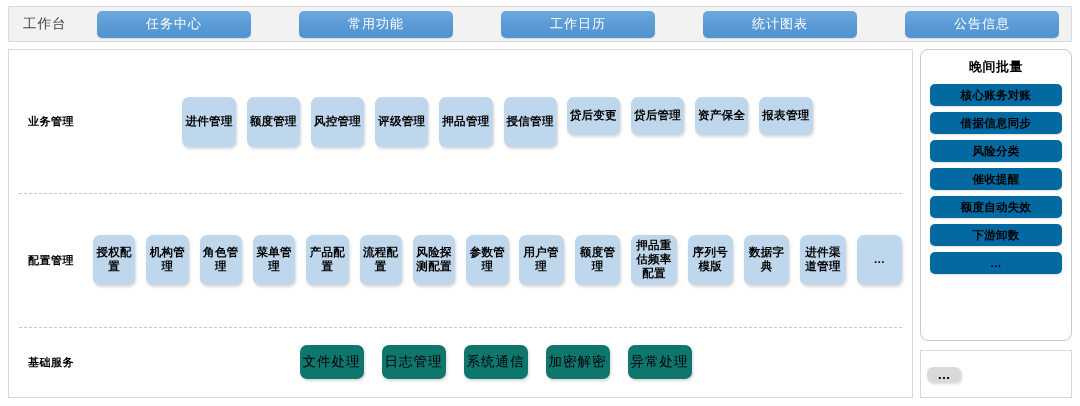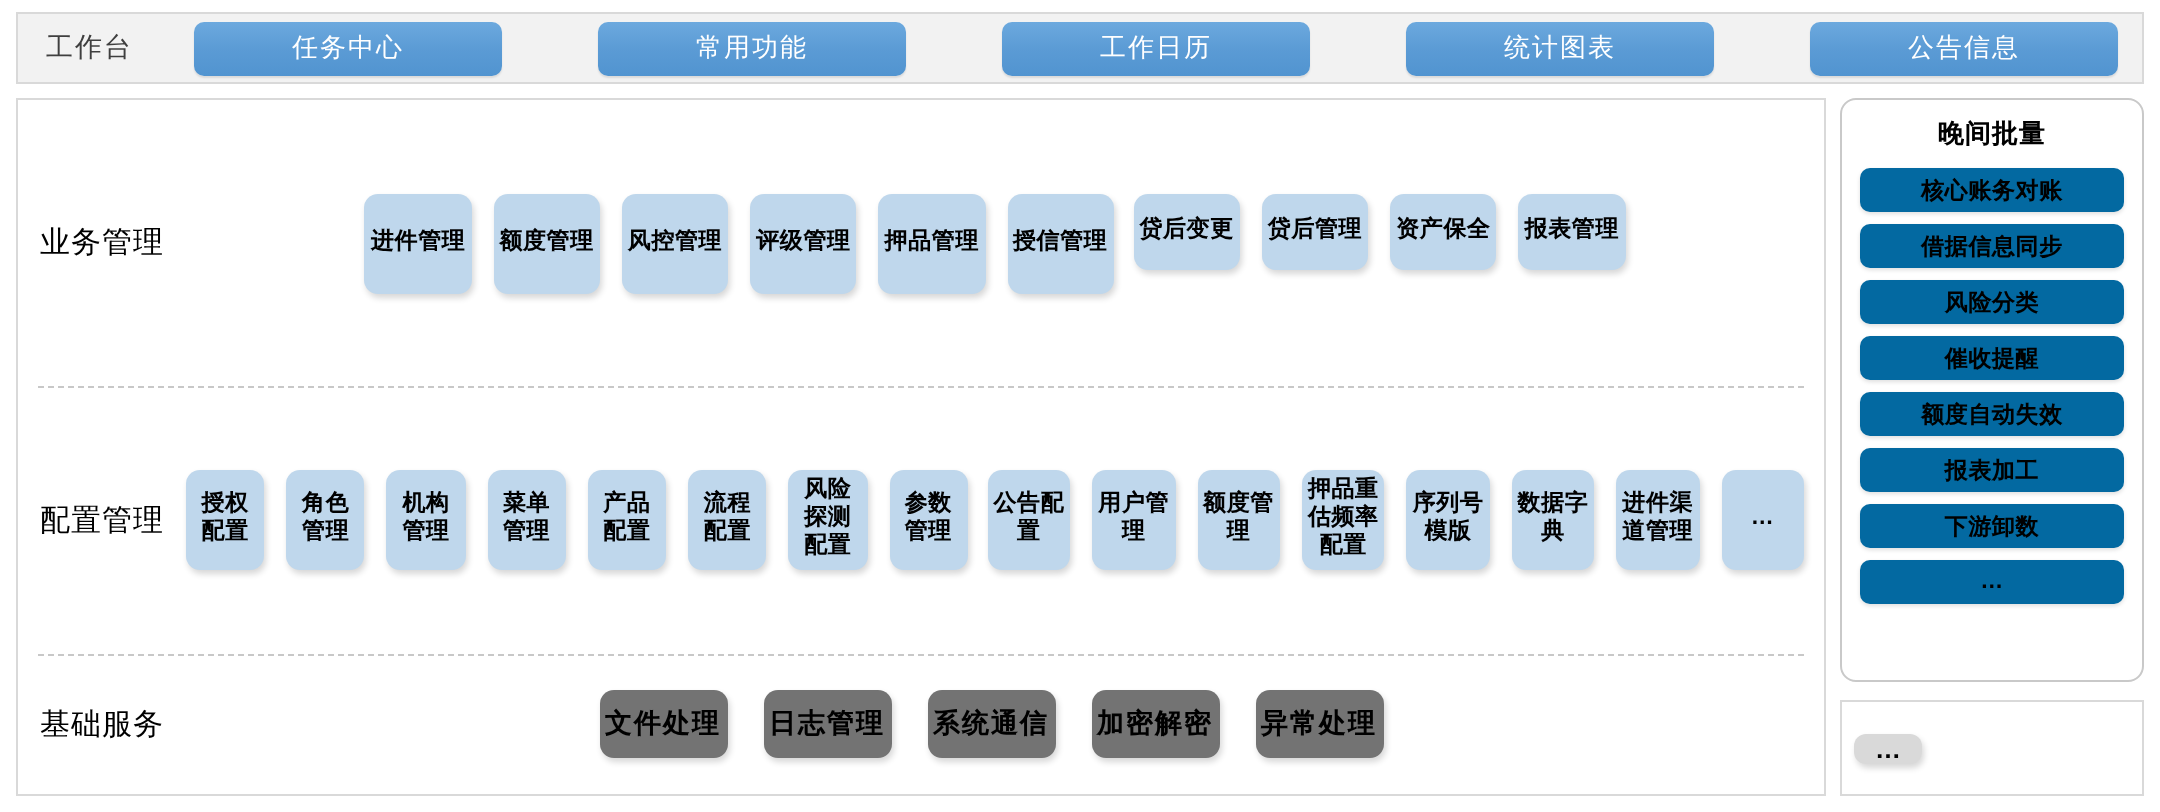--- a/index.html
+++ b/index.html
@@ -103,22 +103,22 @@
     border-top: 1px dashed #c8c8c8;
   }
   .sec-business { flex: 0 0 143px; }
   .sec-config   { flex: 0 0 134px; }
   .sec-basic    { flex: 1 1 auto; }
 
   .sec-label {
     width: 84px;
     flex: 0 0 auto;
     text-align: center;
-    font-size: 15px;
-    font-weight: normal;
+    font-size: 11px;
+    font-weight: bold;
     color: #000000;
     letter-spacing: 0.5px;
   }
 
   .sec-rows {
     flex: 1 1 auto;
     display: flex;
     flex-direction: row;
     justify-content: center;
     gap: 10px;
@@ -146,24 +146,24 @@
     line-height: 1.2;
     padding: 2px 3px;
     box-sizing: border-box;
     box-shadow: 1px 2px 3px rgba(0,0,0,0.16);
     cursor: pointer;
     letter-spacing: 0.3px;
   }
   .tile.wide { height: 38px; }
 
   .tile.grey {
-    background: #737373;
+    background: #0f766e;
     height: 34px;
     font-size: 13.5px;
-    font-weight: bold;
+    font-weight: normal;
     letter-spacing: 1px;
   }
   .row.basic-row { gap: 18px; padding-right: 4px; }
 
   
   .side-col {
     flex: 0 0 152px;
     display: flex;
     flex-direction: column;
     gap: 9px;
@@ -267,30 +267,29 @@
             <div class="tile wide">报表管理</div>
           </div>
         </div>
       </div>
 
       <div class="section sec-config">
         <div class="sec-label">配置管理</div>
         <div class="sec-rows">
           <div class="row">
             <div class="tile">授权配置</div>
+            <div class="tile">机构管理</div>
             <div class="tile">角色管理</div>
-            <div class="tile">机构管理</div>
             <div class="tile">菜单管理</div>
             <div class="tile">产品配置</div>
             <div class="tile">流程配置</div>
             <div class="tile">风险探测配置</div>
             <div class="tile">参数管理</div>
           </div>
           <div class="row">
-            <div class="tile">公告配置</div>
             <div class="tile">用户管理</div>
             <div class="tile">额度管理</div>
             <div class="tile">押品重估频率配置</div>
             <div class="tile">序列号模版</div>
             <div class="tile">数据字典</div>
             <div class="tile">进件渠道管理</div>
             <div class="tile">…</div>
           </div>
         </div>
       </div>
@@ -311,21 +310,20 @@
     </div>
 
     <div class="side-col">
       <div class="side-panel">
         <div class="side-title">晚间批量</div>
         <div class="side-item">核心账务对账</div>
         <div class="side-item">借据信息同步</div>
         <div class="side-item">风险分类</div>
         <div class="side-item">催收提醒</div>
         <div class="side-item">额度自动失效</div>
-        <div class="side-item">报表加工</div>
         <div class="side-item">下游卸数</div>
         <div class="side-item">…</div>
       </div>
       <div class="side-bottom-wrap">
         <div class="side-more-box">…</div>
       </div>
     </div>
 
   </div>
 </div>

